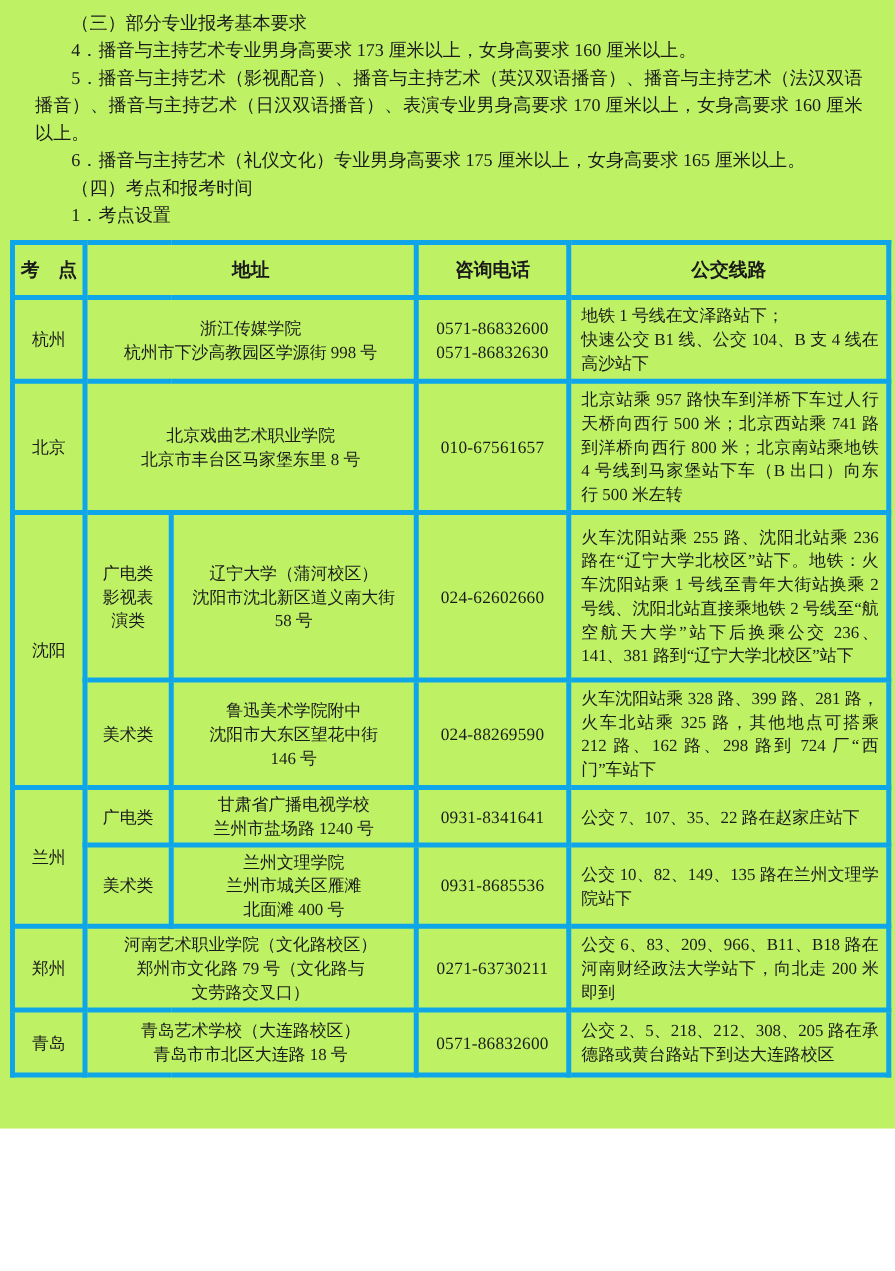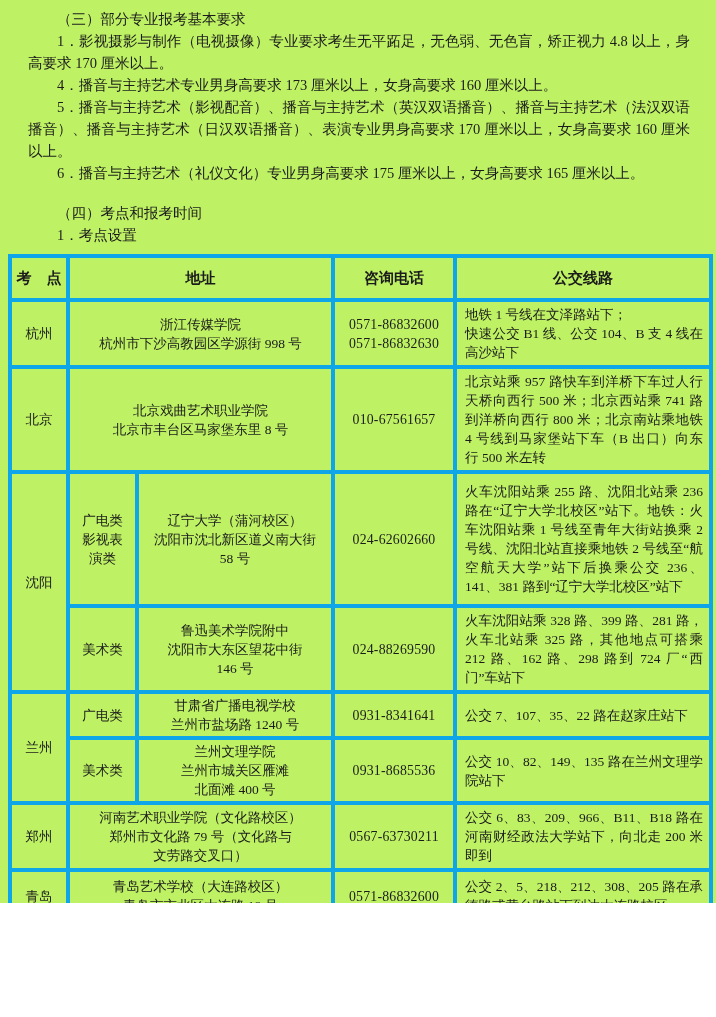--- a/index.html
+++ b/index.html
@@ -8,21 +8,21 @@
     width:716px; height:903px;
     background:#bef264; color:#1b1b1b;
     font-family:"Liberation Serif","DejaVu Serif",serif;
     padding:8px 7px 0 8px; overflow:hidden;
   }
   .text-block {
     padding:0 19px 0 20px;
     font-size:14.5px; line-height:22px;
   }
   .text-block p { margin:0; text-indent:2em; text-align:justify; }
-  p.sec4-gap { margin-top:18px; }
+  p.sec4-gap { }
   table.sites {
     margin-top:8px; border-collapse:collapse; table-layout:fixed;
     width:701px; font-size:13.5px; color:#1b1b1b;
     border:1.5px solid #242424;
   }
   .sites th, .sites td {
     border:4px solid #0ea5e9; padding:2px 4px; vertical-align:middle;
     overflow:hidden;
   }
   .sites th {
@@ -43,21 +43,20 @@
   tr.h-zz  { height:62px; }
   tr.h-qd  { height:52px; }
 </style>
 </head>
 <body>
 
 <div class="page">
 
   <div class="text-block">
     <p>（三）部分专业报考基本要求</p>
-    <p>1．影视摄影与制作（电视摄像）专业要求考生无平跖足，无色弱、无色盲，矫正视力 4.8 以上，身高要求 170 厘米以上。</p>
     <p>4．播音与主持艺术专业男身高要求 173 厘米以上，女身高要求 160 厘米以上。</p>
     <p>5．播音与主持艺术（影视配音）、播音与主持艺术（英汉双语播音）、播音与主持艺术（法汉双语播音）、播音与主持艺术（日汉双语播音）、表演专业男身高要求 170 厘米以上，女身高要求 160 厘米以上。</p>
     <p>6．播音与主持艺术（礼仪文化）专业男身高要求 175 厘米以上，女身高要求 165 厘米以上。</p>
     <p class="sec4-gap">（四）考点和报考时间</p>
     <p>1．考点设置</p>
   </div>
 
   <table class="sites">
     <colgroup>
       <col style="width:58px">
@@ -124,21 +123,21 @@
 兰州市城关区雁滩
 北面滩 400 号</td>
         <td class="phone">0931-8685536</td>
         <td class="bus">公交 10、82、149、135 路在兰州文理学院站下</td>
       </tr>
       <tr class="h-zz">
         <td class="city">郑州</td>
         <td class="addr" colspan="2">河南艺术职业学院（文化路校区）
 郑州市文化路 79 号（文化路与
 文劳路交叉口）</td>
-        <td class="phone">0567-63730211</td>
+        <td class="phone">0271-63730211</td>
         <td class="bus">公交 6、83、209、966、B11、B18 路在河南财经政法大学站下，向北走 200 米即到</td>
       </tr>
       <tr class="h-qd">
         <td class="city">青岛</td>
         <td class="addr" colspan="2">青岛艺术学校（大连路校区）
 青岛市市北区大连路 18 号</td>
         <td class="phone">0571-86832600</td>
         <td class="bus">公交 2、5、218、212、308、205 路在承德路或黄台路站下到达大连路校区</td>
       </tr>
     </tbody>

